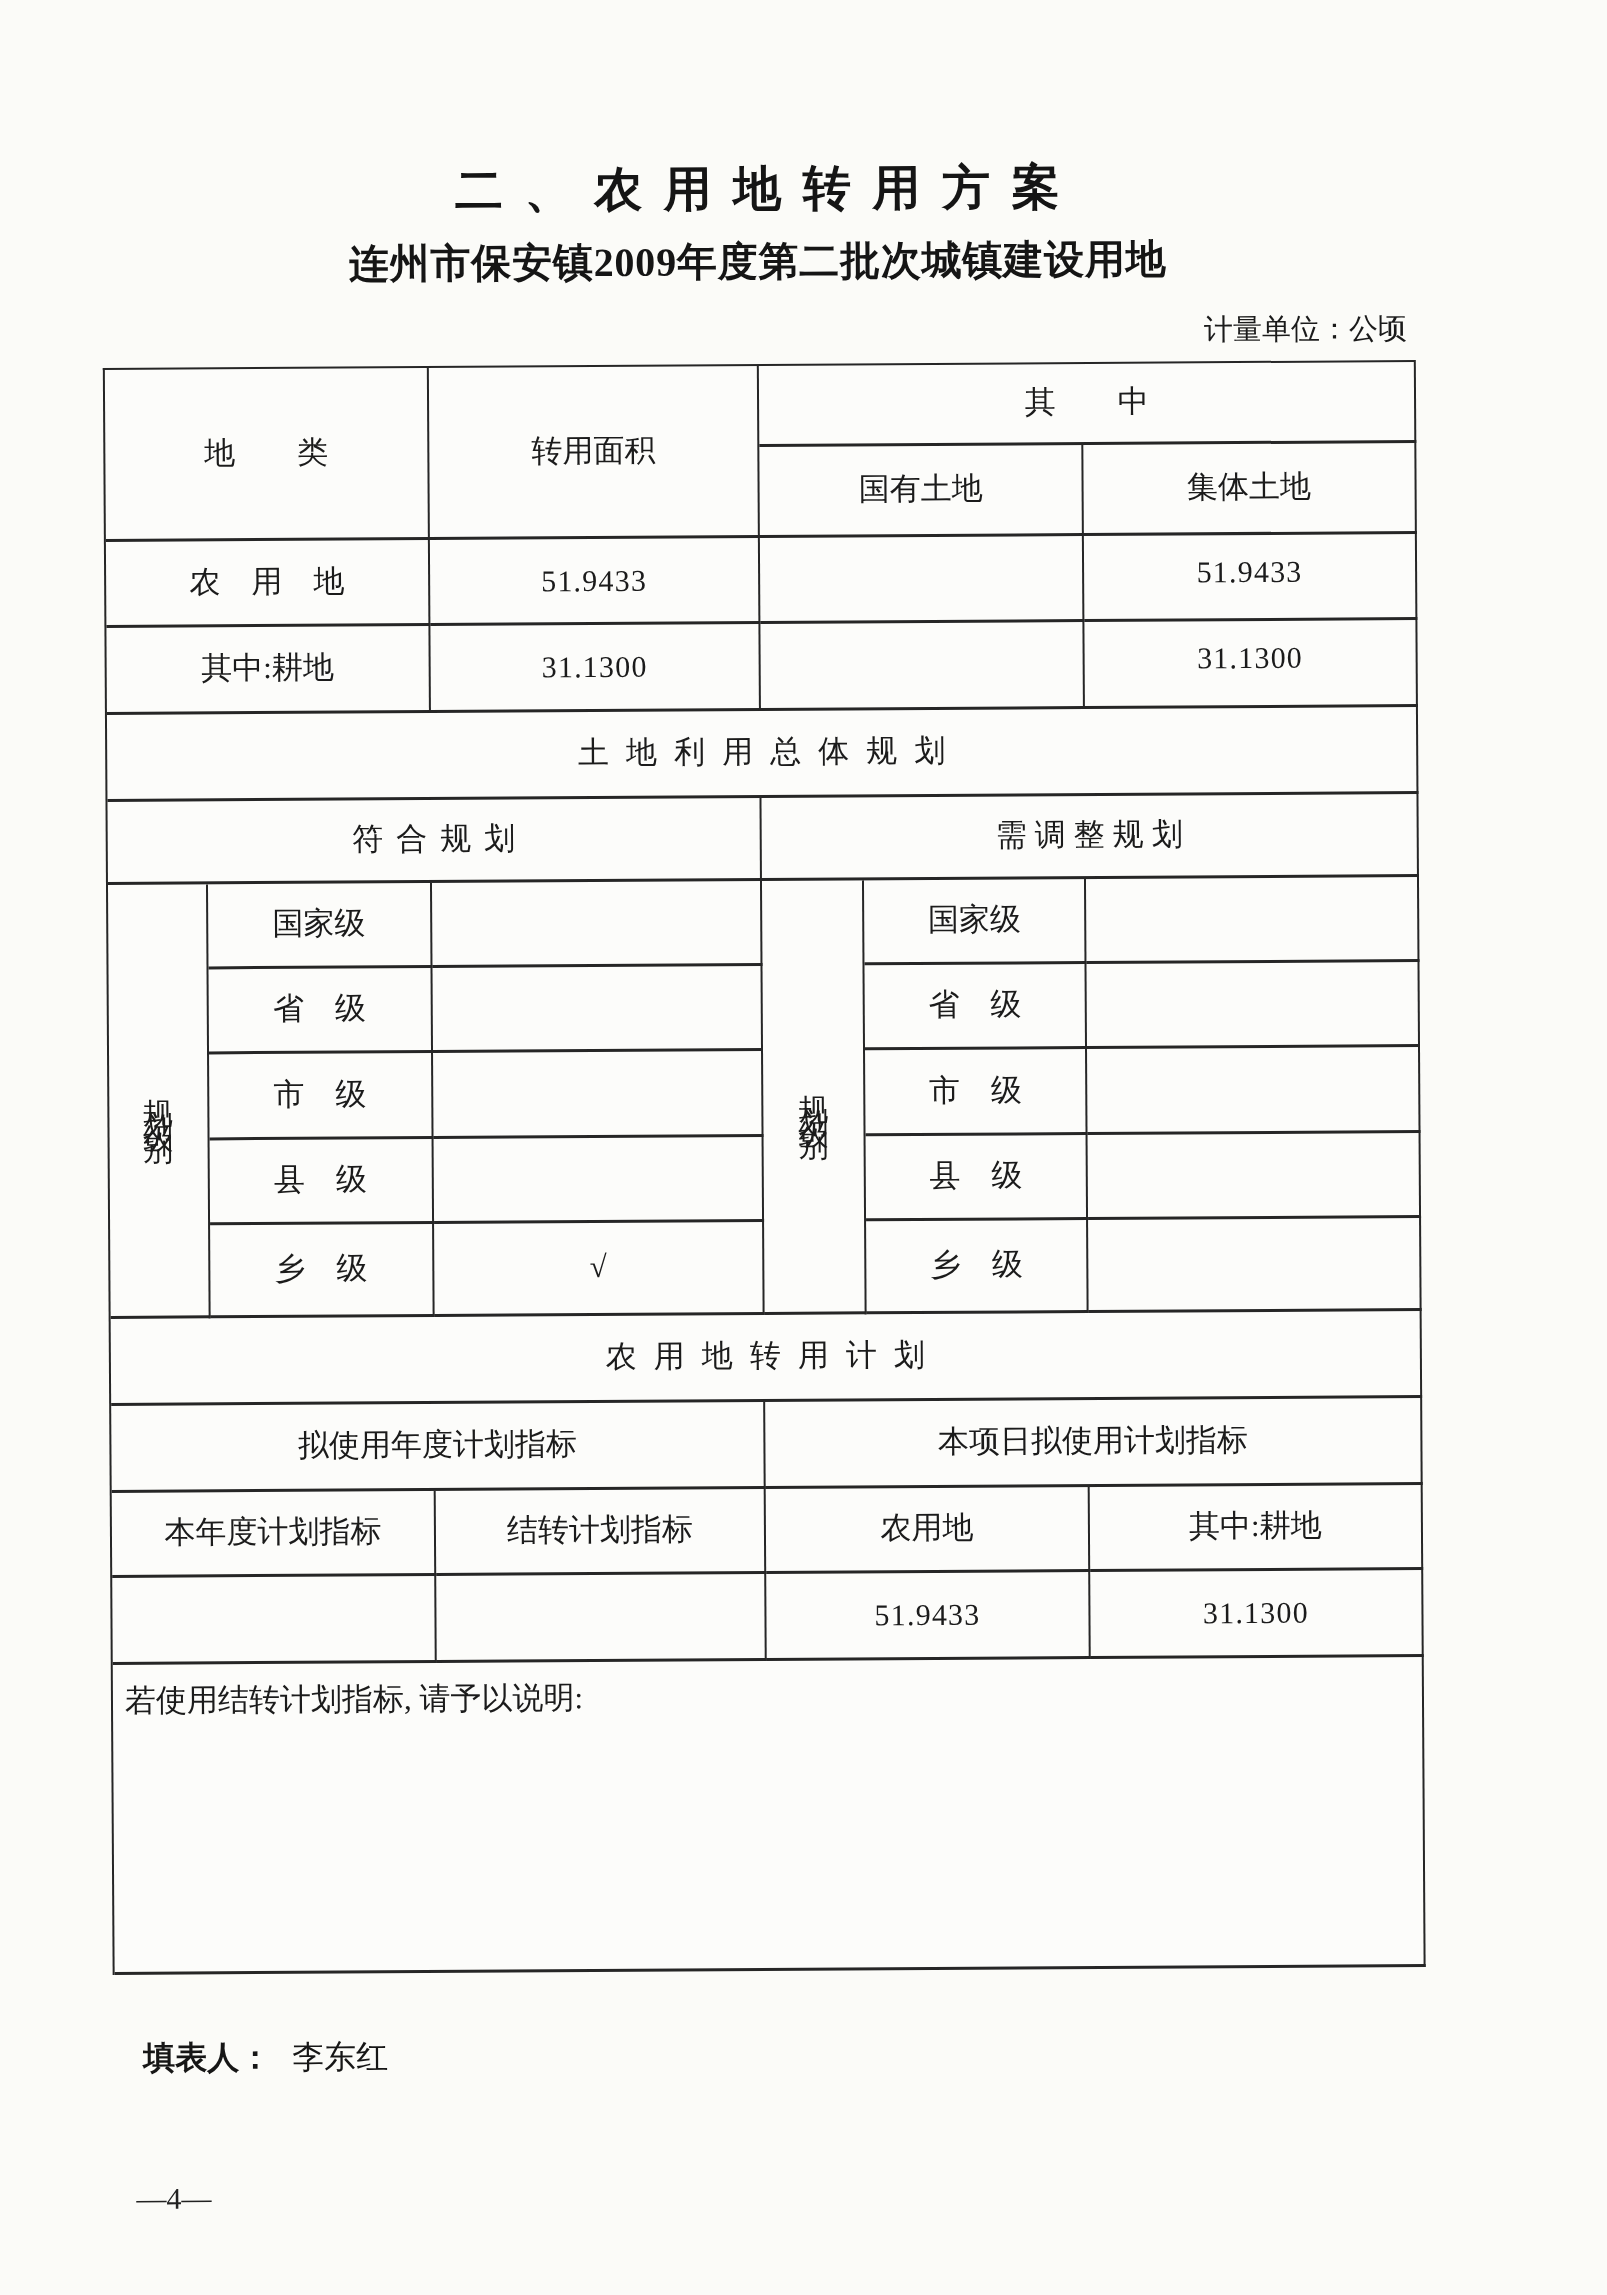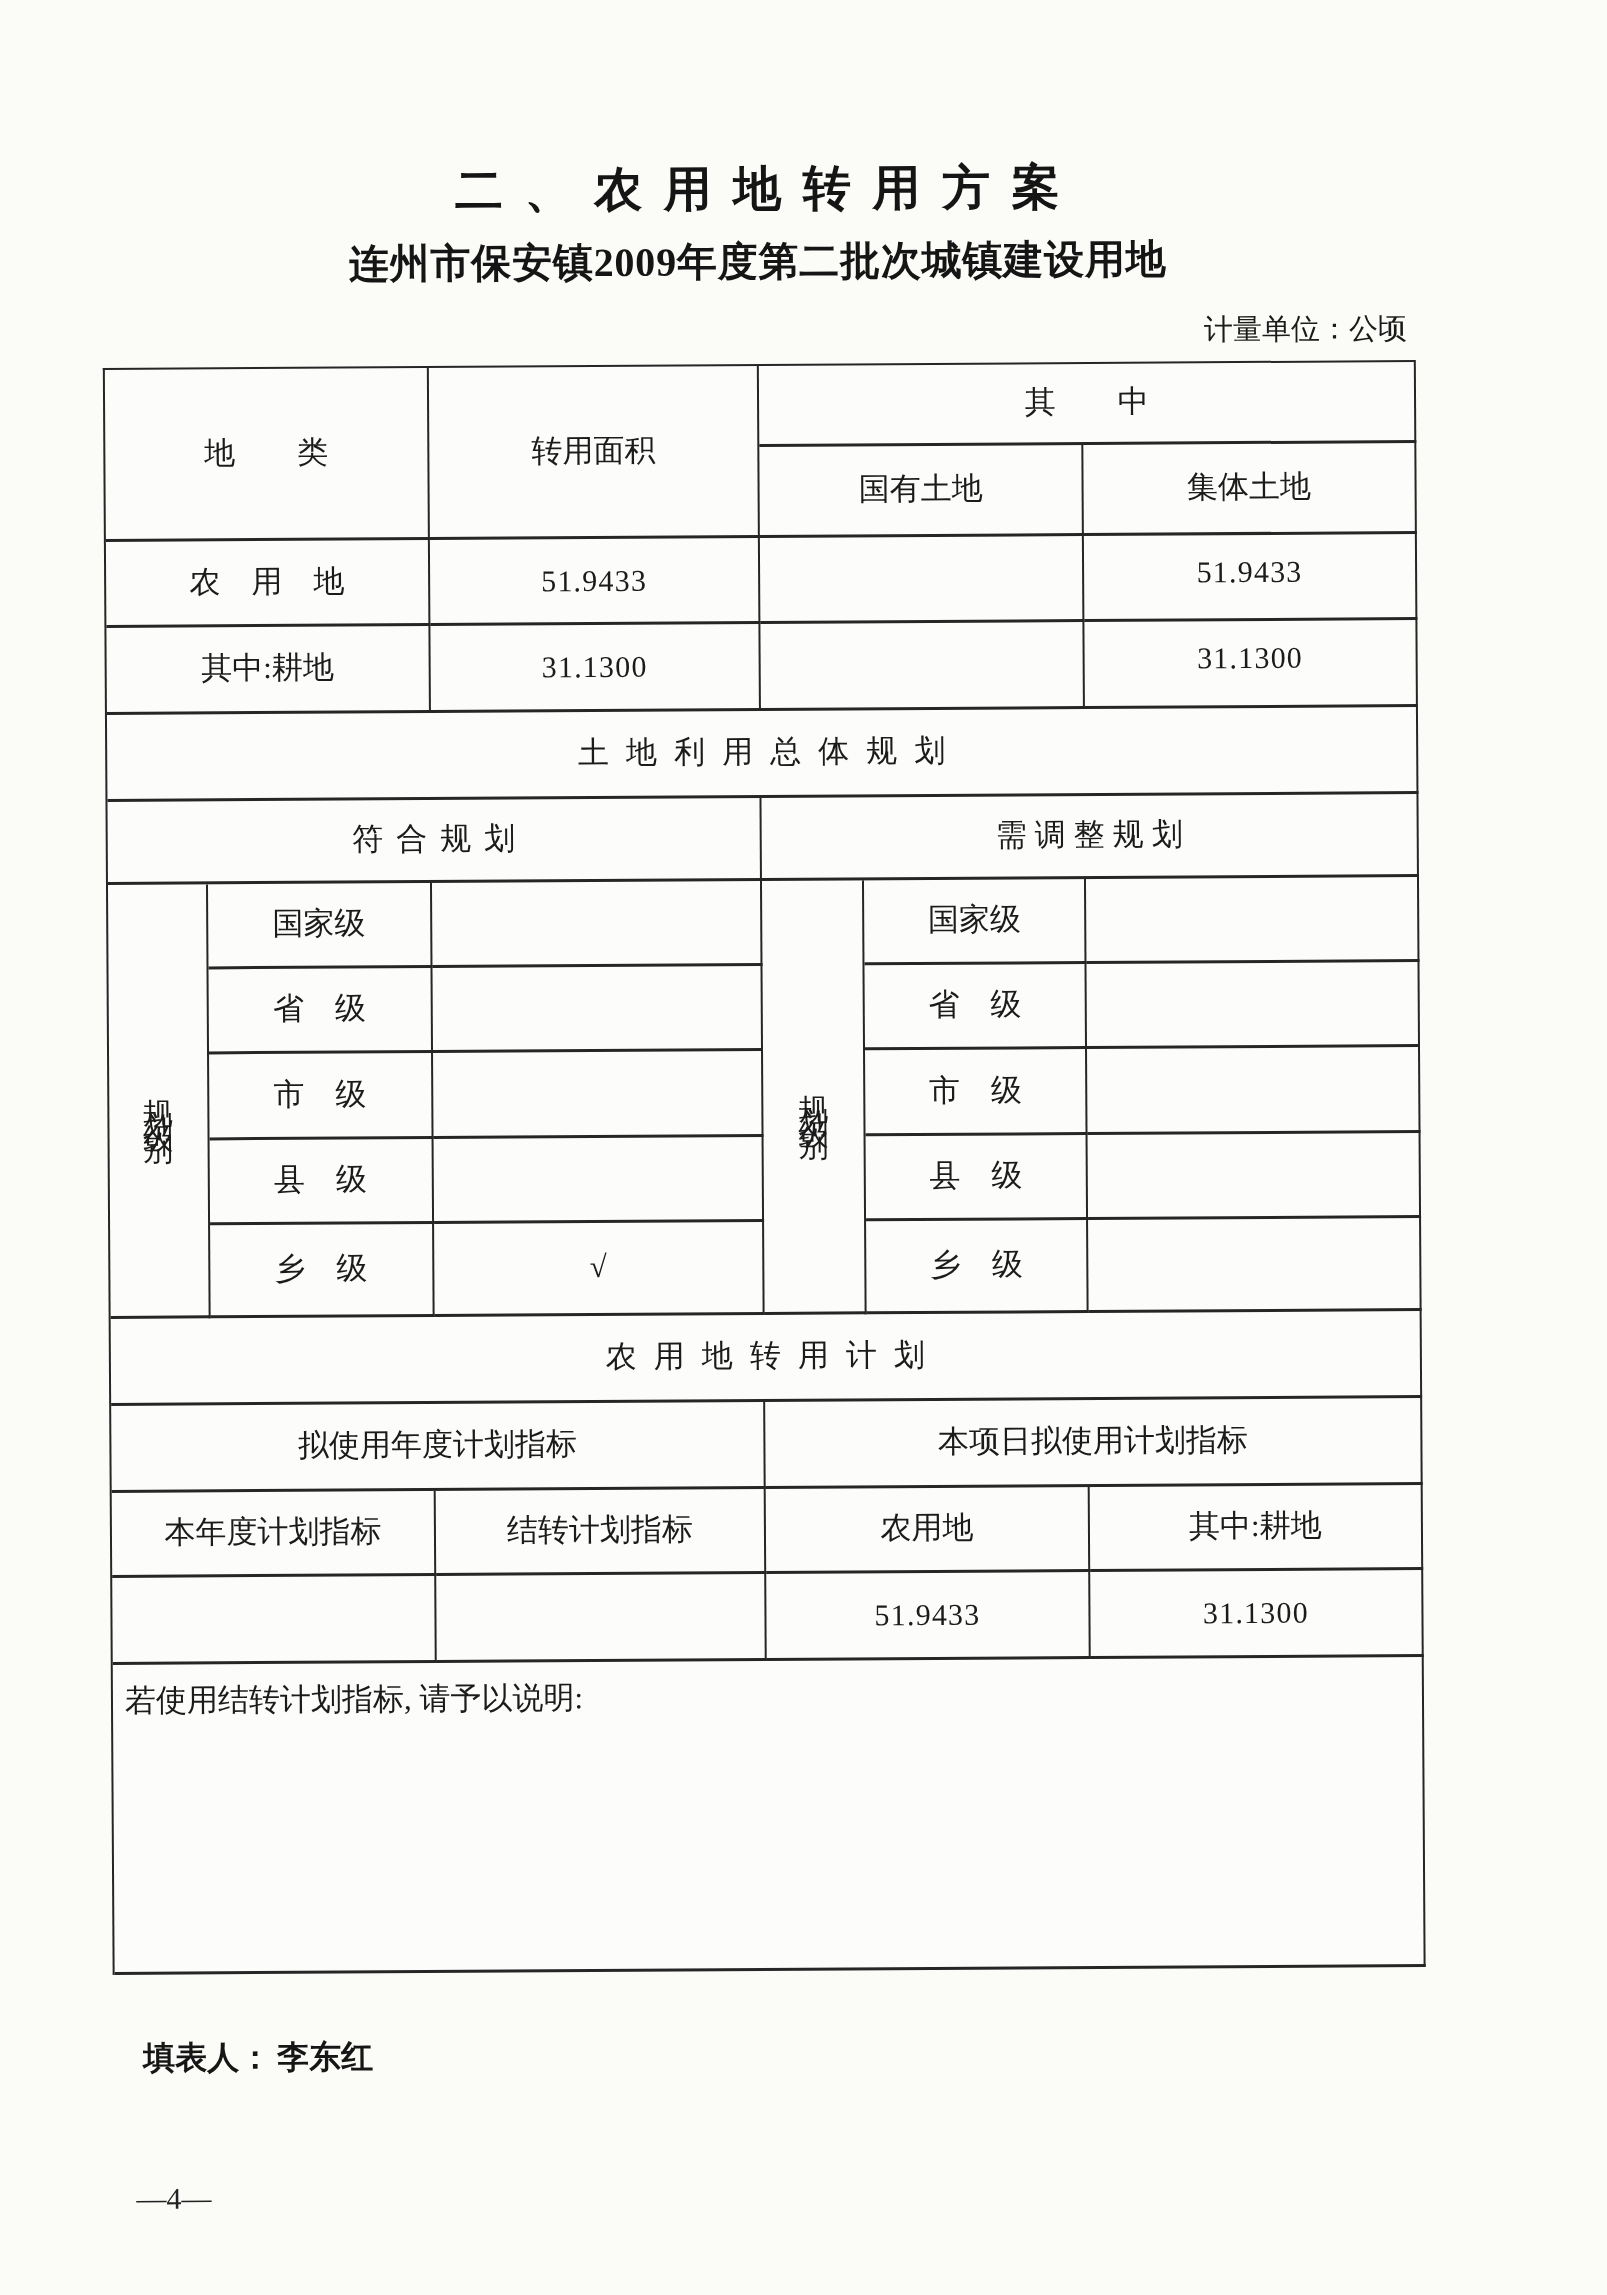--- a/index.html
+++ b/index.html
@@ -61,21 +61,21 @@
   }
   .note-cell{
     align-items:flex-start;justify-content:flex-start;
     padding:17px 6.6px 6.6px 12px;
     font-size:31px;
   }
   .filler-line{
     margin-top:62px;padding-left:30px;
     font-size:32px;font-weight:bold;color:#161616;
   }
-  .filler-line .name{margin-left:6px;font-weight:bold;}
+  .filler-line .name{margin-left:21px;font-weight:normal;}
   .page-number{
     margin-top:101px;padding-left:22.5px;
     font-size:30px;color:#222;
   }
 </style>
 </head>
 <body>
 
 <div class="page">
   <div class="content">

